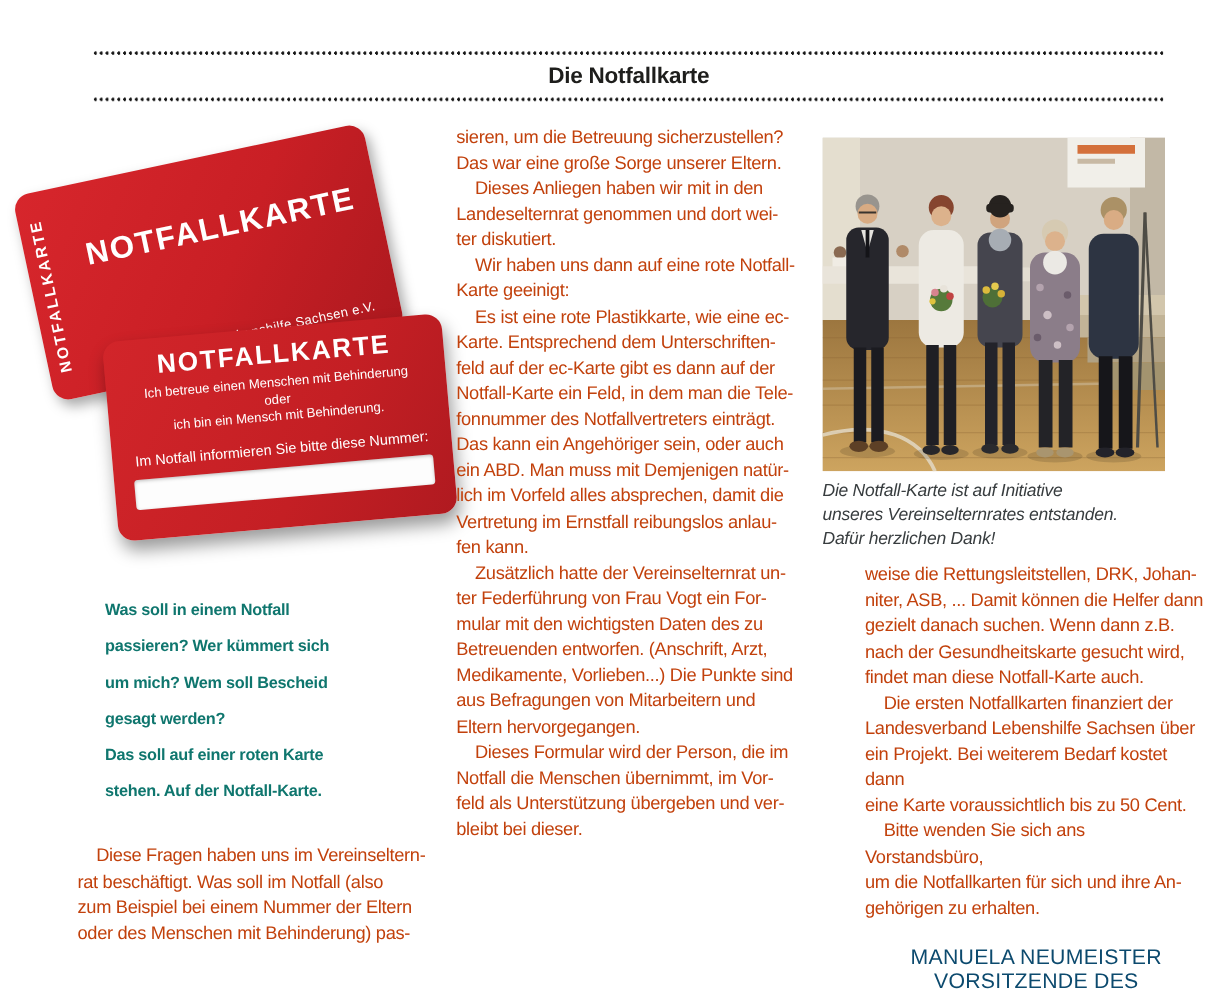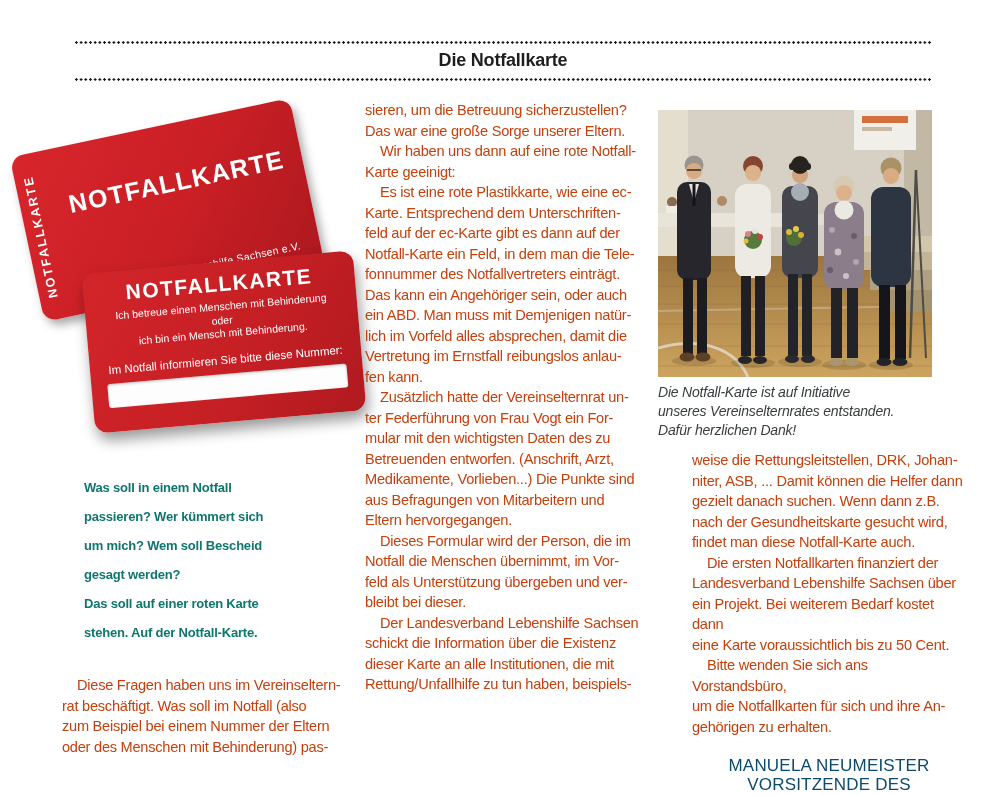--- a/index.html
+++ b/index.html
@@ -123,20 +123,23 @@
 stehen. Auf der Notfall-Karte.</div>
 
   <p class="body-text pre indent col1-para">Diese Fragen haben uns im Vereinseltern-
 rat beschäftigt. Was soll im Notfall (also
 zum Beispiel bei einem Nummer der Eltern
 oder des Menschen mit Behinderung) pas-</p>
 
   <div class="col2">
     <p class="body-text pre">sieren, um die Betreuung sicherzustellen?
 Das war eine große Sorge unserer Eltern.</p>
+    <p class="body-text pre indent">Dieses Anliegen haben wir mit in den
+Landeselternrat genommen und dort wei-
+ter diskutiert.</p>
     <p class="body-text pre indent">Wir haben uns dann auf eine rote Notfall-
 Karte geeinigt:</p>
     <p class="body-text pre indent">Es ist eine rote Plastikkarte, wie eine ec-
 Karte. Entsprechend dem Unterschriften-
 feld auf der ec-Karte gibt es dann auf der
 Notfall-Karte ein Feld, in dem man die Tele-
 fonnummer des Notfallvertreters einträgt.
 Das kann ein Angehöriger sein, oder auch
 ein ABD. Man muss mit Demjenigen natür-
 lich im Vorfeld alles absprechen, damit die
@@ -146,24 +149,20 @@
 ter Federführung von Frau Vogt ein For-
 mular mit den wichtigsten Daten des zu
 Betreuenden entworfen. (Anschrift, Arzt,
 Medikamente, Vorlieben...) Die Punkte sind
 aus Befragungen von Mitarbeitern und
 Eltern hervorgegangen.</p>
     <p class="body-text pre indent">Dieses Formular wird der Person, die im
 Notfall die Menschen übernimmt, im Vor-
 feld als Unterstützung übergeben und ver-
 bleibt bei dieser.</p>
-    <p class="body-text pre indent">Der Landesverband Lebenshilfe Sachsen
-schickt die Information über die Existenz
-dieser Karte an alle Institutionen, die mit
-Rettung/Unfallhilfe zu tun haben, beispiels-</p>
   </div>
 
   <div class="photo-block">
     <svg class="photo" viewBox="0 0 274 267" xmlns="http://www.w3.org/2000/svg">
       <defs>
         <linearGradient id="floorg" x1="0" y1="0" x2="0" y2="1">
           <stop offset="0" stop-color="#9c763f"></stop>
           <stop offset="1" stop-color="#cda45f"></stop>
         </linearGradient>
       </defs>

